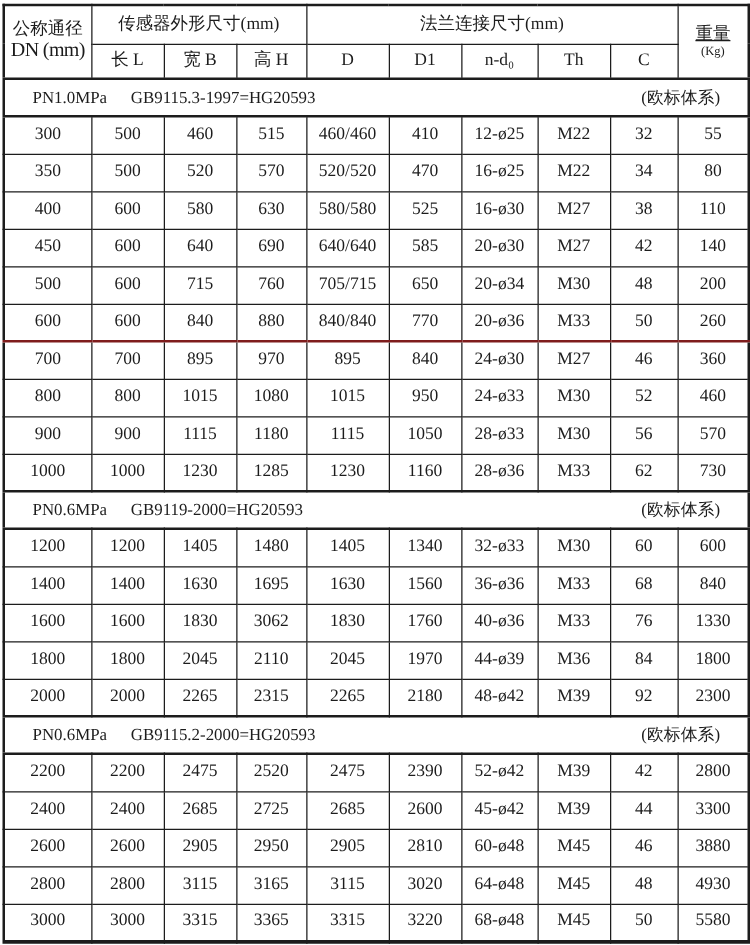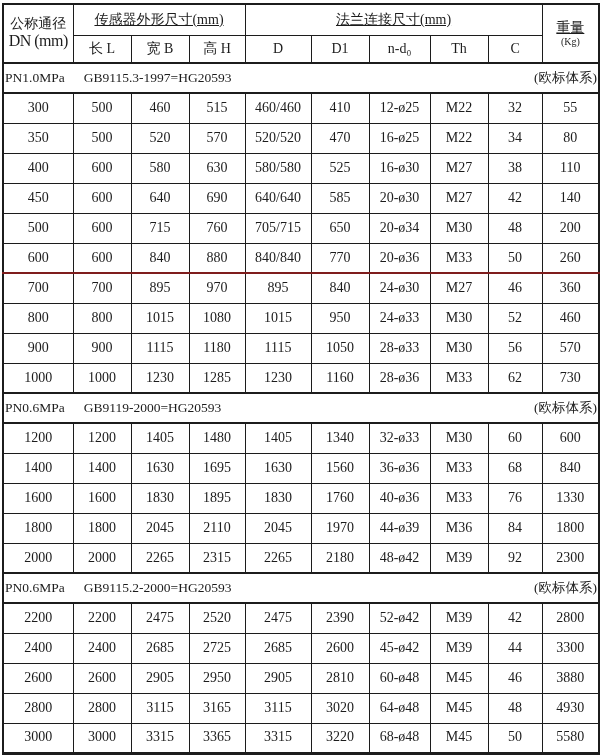--- a/index.html
+++ b/index.html
@@ -31,37 +31,37 @@
     overflow:hidden;
     white-space:nowrap;
   }
   tr.head-1 { height:31px; }
   tr.head-2 { height:28px; }
   .dn-cell, .weight-cell { line-height:1.25; }
   .dn-title   { display:block; font-size:14px; }
   .dn-unit    { display:block; font-size:16px; letter-spacing:-0.5px; }
   .weight-title { display:block; font-size:14px;text-decoration:underline; }
   .weight-unit  { display:block; font-size:10px; }
-  .group-head { font-size:14px;text-decoration:underline; }
+  .group-head { font-size:14px; }
   .sub-head   { font-size:14px; }
 
   tbody tr { height:30px; }
   tbody tr.section-row { height:30px; }
   tbody tr.section-row td {
     border-top:2px solid #1c1c1c;
     border-bottom:2px solid #1c1c1c;
     padding:0;
   }
   
   tbody tr:nth-child(8) td { border-top:2px solid #7f1d1d; }
 
   .sec-wrap {
     display:flex;
     align-items:center;
-    padding:0 1px;
+    padding:0 22px;
     font-size:13.5px;
   }
   .sec-pressure { flex:0 0 auto; }
   .sec-standard { flex:0 0 auto; margin-left:19px; }
   .sec-system   { flex:0 0 auto; margin-left:auto; }
 
   td[data-name="cell"] { font-size:14px; }
 </style>
 </head>
 <body>
@@ -264,21 +264,21 @@
           <td data-name="cell">1560</td>
           <td data-name="cell">36-ø36</td>
           <td data-name="cell">M33</td>
           <td data-name="cell">68</td>
           <td data-name="cell">840</td>
         </tr>
         <tr data-name="table-row">
           <td data-name="cell">1600</td>
           <td data-name="cell">1600</td>
           <td data-name="cell">1830</td>
-          <td data-name="cell">1895</td>
+          <td data-name="cell">3062</td>
           <td data-name="cell">1830</td>
           <td data-name="cell">1760</td>
           <td data-name="cell">40-ø36</td>
           <td data-name="cell">M33</td>
           <td data-name="cell">76</td>
           <td data-name="cell">1330</td>
         </tr>
         <tr data-name="table-row">
           <td data-name="cell">1800</td>
           <td data-name="cell">1800</td>

